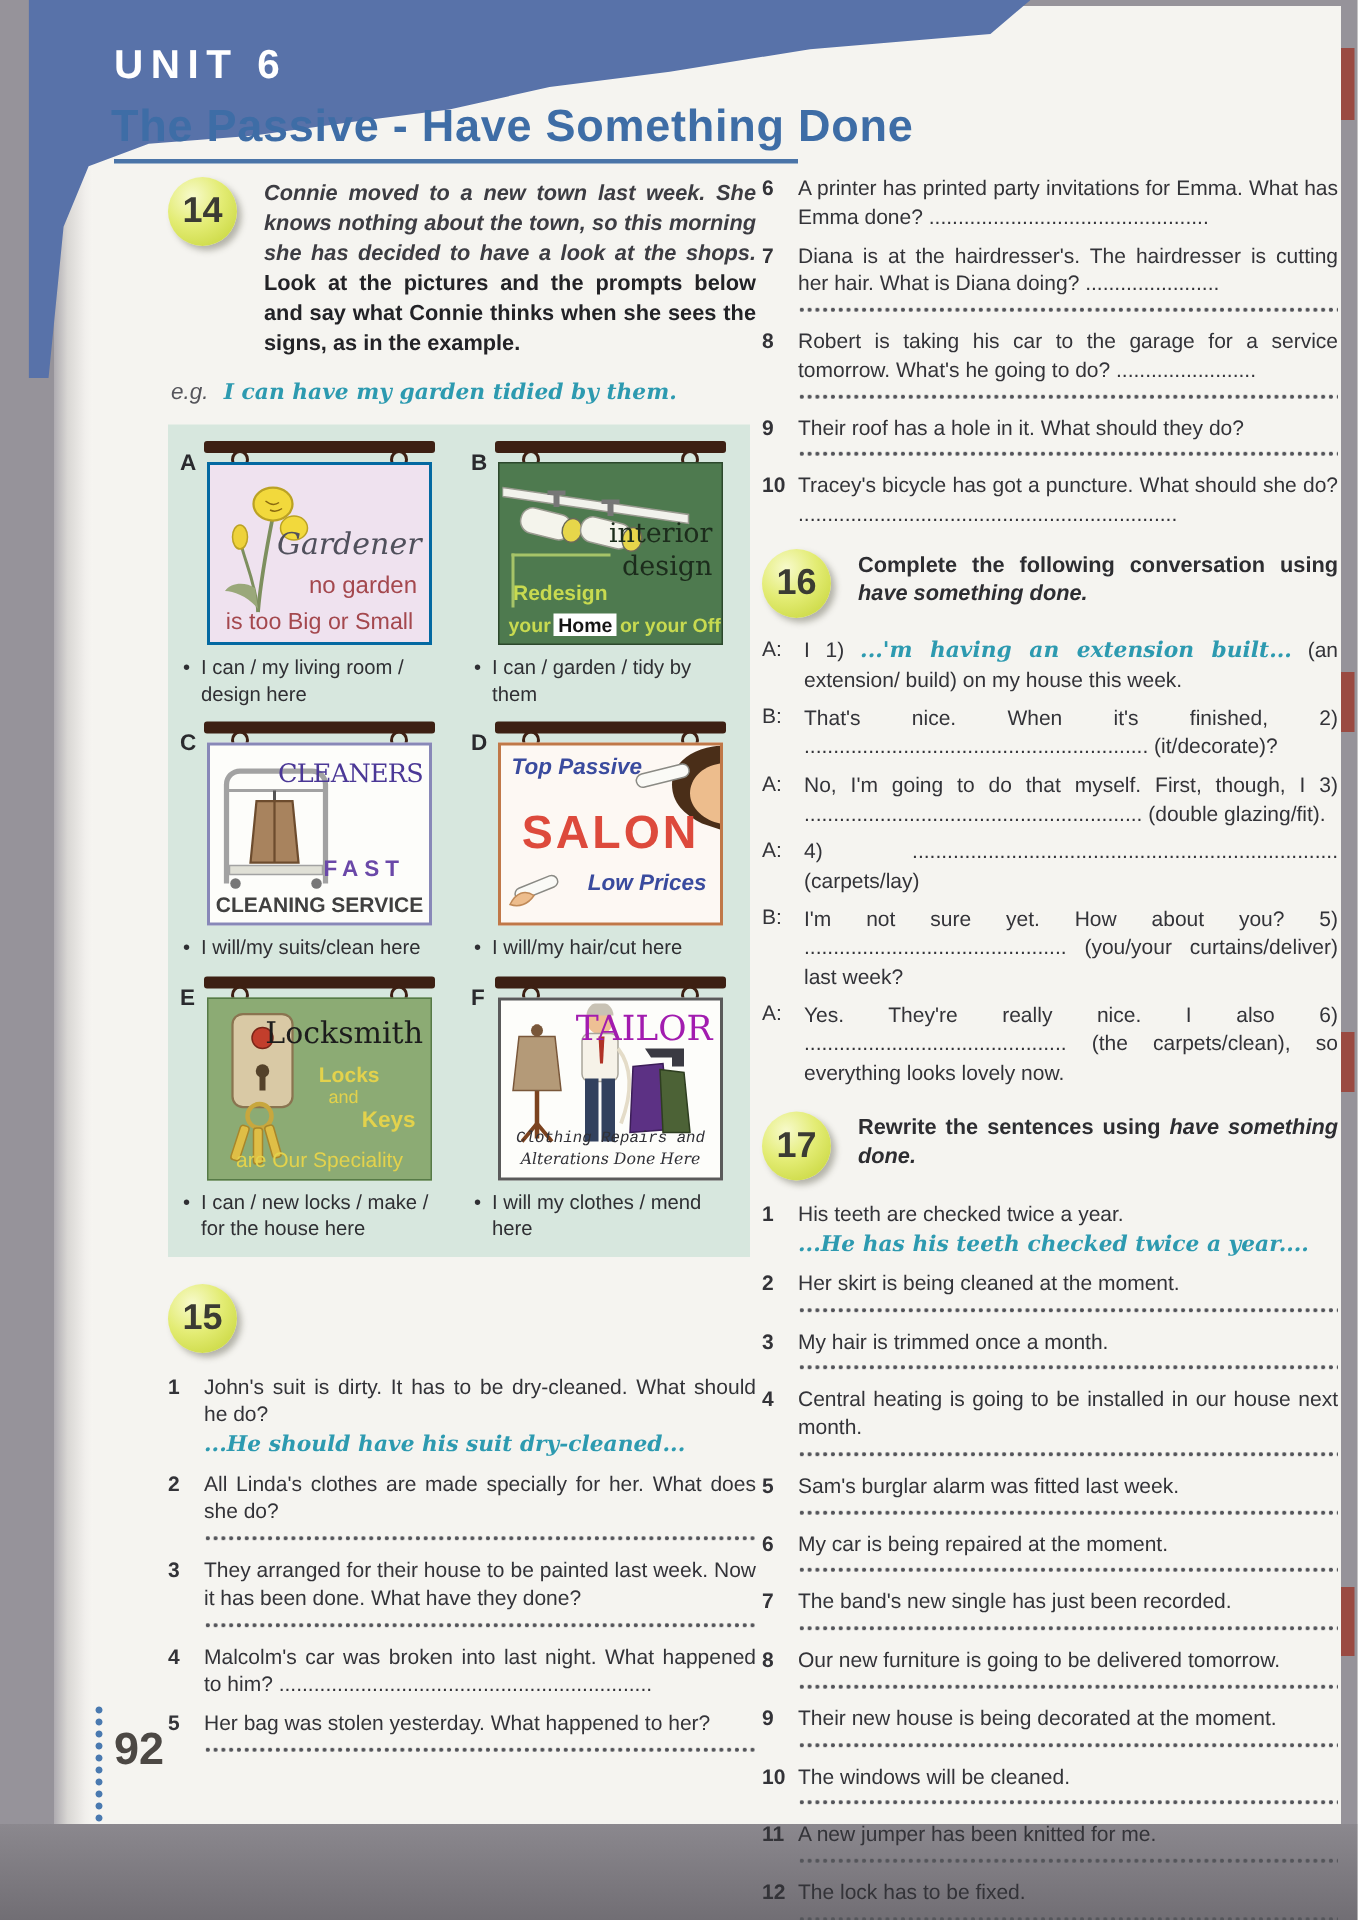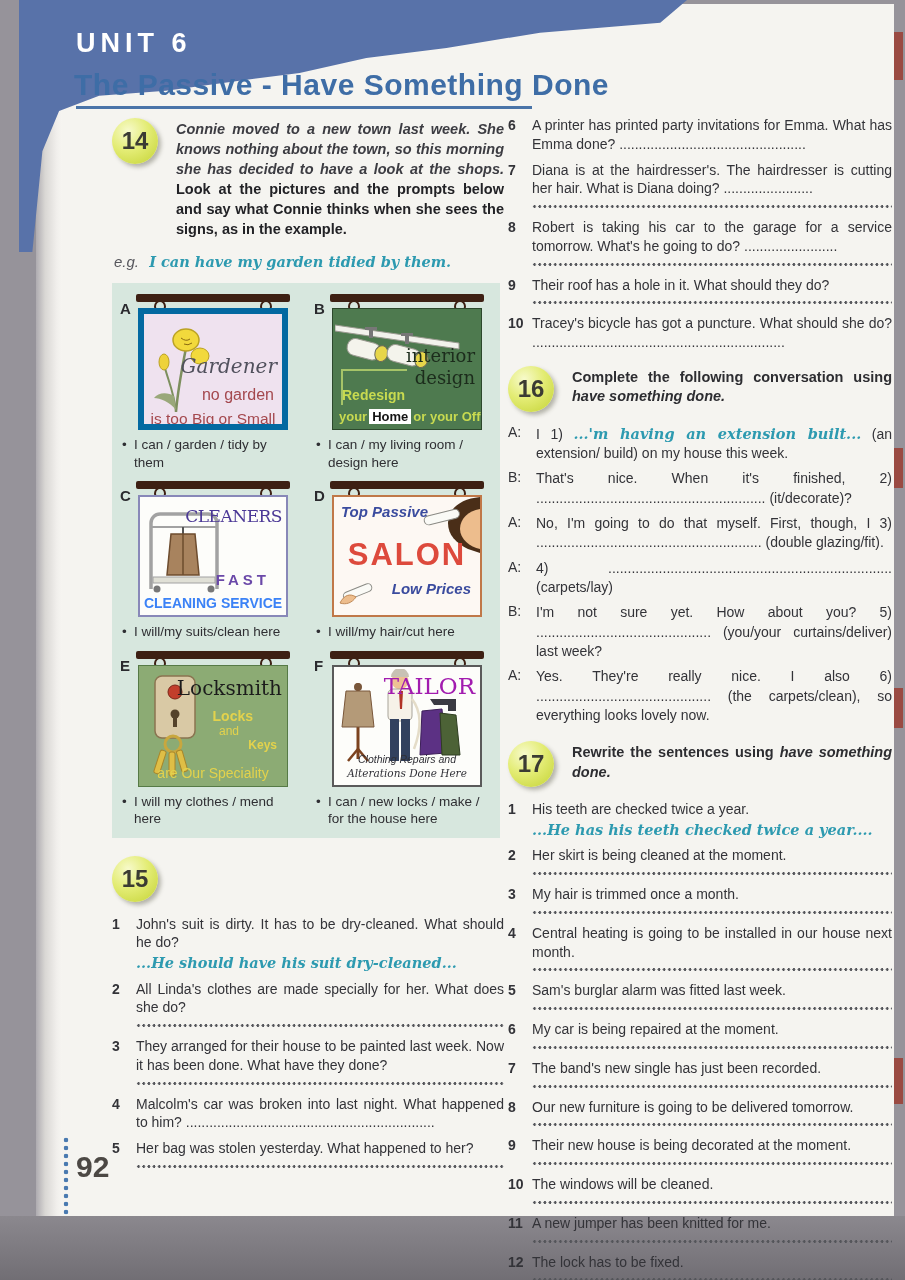--- a/index.html
+++ b/index.html
@@ -68,53 +68,53 @@
   .sign-row{display:flex;gap:16px;margin-top:2px;}
   .sign-cell{position:relative;width:178px;padding-left:12px;box-sizing:border-box;}
   .sign-letter{position:absolute;left:-2px;top:6px;font-weight:bold;font-size:15px;color:#2a2a2e;}
   .signboard{width:156px;}
   .bar{height:8px;background:#3d2013;border-radius:2px;position:relative;margin-left:2px;}
   .bar::before,.bar::after{content:"";position:absolute;top:6px;width:8px;height:9px;border:2.5px solid #3d2013;border-radius:50%;background:transparent;}
   .bar::before{left:18px;}
   .bar::after{right:18px;}
   .face{position:relative;width:150px;height:122px;margin-left:4px;margin-top:6px;box-sizing:border-box;overflow:hidden;}
   
-  .face-a{background:#efe2ef;border:6px solid #0369a1;}
+  .face-a{background:#efe2ef;border:2px solid #0369a1;}
   .a-title{position:absolute;right:5px;top:40px;font-family:"DejaVu Serif",serif;font-style:italic;font-size:20px;color:#50505c;}
   .a-l1{position:absolute;right:8px;top:72px;font-size:16px;color:#a4484e;}
   .a-l2{position:absolute;left:0;right:0;top:96px;text-align:center;font-size:15.5px;color:#a4484e;}
   
   .face-b{background:#4e7a4f;border:1px solid #2c482c;}
   .b-w1{position:absolute;right:6px;top:36px;font-family:"DejaVu Serif",serif;font-size:18px;color:#1c2c1c;}
   .b-w2{position:absolute;right:6px;top:58px;font-family:"DejaVu Serif",serif;font-size:18px;color:#1c2c1c;}
   .b-corner{position:absolute;left:8px;top:60px;width:64px;height:34px;border-left:2px solid #a6c468;border-top:2px solid #a6c468;}
   .b-redesign{position:absolute;left:9px;top:78px;font-weight:bold;font-size:14px;color:#c8da50;}
   .b-bottom{position:absolute;left:6px;bottom:5px;font-weight:bold;font-size:13px;color:#c8da50;white-space:nowrap;}
   .home-chip{background:#ffffff;color:#141414;padding:0 3px;margin:0 2px;}
   
   .face-c{background:#fdfdfa;border:2px solid #8888b8;text-decoration:underline;}
   .c-title{position:absolute;right:4px;top:9px;font-family:"DejaVu Serif",serif;font-size:17px;color:#4b3896;letter-spacing:-0.5px;}
   .c-fast{position:absolute;right:16px;top:74px;font-weight:bold;font-size:15px;letter-spacing:4px;color:#6a48a8;}
-  .c-serv{position:absolute;left:0;right:0;bottom:4px;text-align:center;font-weight:bold;font-size:14px;color:#3b82f6;}
+  .c-serv{position:absolute;left:0;right:0;bottom:4px;text-align:center;font-weight:bold;font-size:14px;color:#404040;}
   
   .face-d{background:#fdf8f3;border:2px solid #c07848;}
   .d-top{position:absolute;left:7px;top:6px;font-style:italic;font-weight:bold;font-size:15px;color:#3a4b9e;}
   .d-salon{position:absolute;left:0;right:0;top:40px;text-align:center;font-weight:bold;font-size:31px;letter-spacing:2px;color:#dd4a3c;}
   .d-low{position:absolute;right:9px;bottom:18px;font-style:italic;font-weight:bold;font-size:15px;color:#3a4b9e;}
   
   .face-e{background:#8cab74;border:1px solid #567a46;}
   .e-title{position:absolute;right:5px;top:10px;font-family:"DejaVu Serif",serif;font-size:20px;color:#1c1c1c;}
   .e-w1{position:absolute;right:34px;top:42px;font-weight:bold;font-size:14px;color:#e3d24c;}
   .e-w2{position:absolute;right:48px;top:58px;font-size:12px;color:#e3d24c;}
-  .e-w3{position:absolute;right:10px;top:72px;font-weight:bold;font-size:12px;color:#e3d24c;}
+  .e-w3{position:absolute;right:10px;top:72px;font-weight:bold;font-size:15px;color:#e3d24c;}
   .e-w4{position:absolute;left:0;right:0;bottom:5px;text-align:center;font-size:14px;color:#e3d24c;}
   
   .face-f{background:#fdfdfa;border:2px solid #5a5a5a;}
   .f-title{position:absolute;right:5px;top:6px;font-family:"DejaVu Serif",serif;font-size:23px;color:#a21caf;}
-  .f-s1{position:absolute;left:0;right:0;bottom:20px;text-align:center;font-family:Liberation Sans, sans-serif;font-style:italic;font-size:10.5px;color:#303036;}
+  .f-s1{position:absolute;left:0;right:0;bottom:20px;text-align:center;font-family:Liberation Mono, monospace;font-style:italic;font-size:10.5px;color:#303036;}
   .f-s2{position:absolute;left:0;right:0;bottom:6px;text-align:center;font-family:"DejaVu Serif",serif;font-style:italic;font-size:10.5px;color:#303036;}
   
   .cap-row{display:flex;gap:16px;margin:6px 0 10px 0;}
   .cap{width:178px;padding-left:12px;box-sizing:border-box;font-size:13.5px;color:#2f2f33;line-height:1.3;position:relative;}
   .cap::before{content:"•";position:absolute;left:0;top:0;}
   
   .qlist{margin-top:13px;}
   .qitem{display:flex;margin-bottom:7px;}
   .qnum{flex:0 0 24px;font-weight:bold;font-size:14px;padding-top:1px;}
   .qbody{flex:1;font-size:14px;line-height:1.34;text-align:justify;}
@@ -207,22 +207,22 @@
             <div class="b-w1">interior</div>
             <div class="b-w2">design</div>
             <div class="b-corner"></div>
             <div class="b-redesign">Redesign</div>
             <div class="b-bottom"><span>your</span><span class="home-chip">Home</span><span>or your Office</span></div>
           </div>
         </div>
       </div>
     </div>
     <div class="cap-row">
+      <div class="cap">I can / my living room / design here</div>
       <div class="cap">I can / garden / tidy by them</div>
-      <div class="cap">I can / my living room / design here</div>
     </div>
 
     <div class="sign-row">
       <div class="sign-cell">
         <div class="sign-letter">C</div>
         <div class="signboard">
           <div class="bar"></div>
           <div class="face face-c">
             <svg viewBox="0 0 86 88" width="86" height="88" style="position:absolute;left:3px;top:10px;">
               <path d="M8 82 V16 a9 9 0 0 1 9 -9 h48 a9 9 0 0 1 9 9 V82" fill="none" stroke="#a2a2a2" stroke-width="3.5"></path>
@@ -318,22 +318,22 @@
               <path d="M92 30 h26 v12 h-8 v-6 h-14 z" fill="#3a3a42"></path>
             </svg>
             <div class="f-title">TAILOR</div>
             <div class="f-s1">Clothing Repairs and</div>
             <div class="f-s2">Alterations Done Here</div>
           </div>
         </div>
       </div>
     </div>
     <div class="cap-row" style="margin-bottom:2px;">
+      <div class="cap">I can / new locks / make / for the house here</div>
       <div class="cap">I will my clothes / mend here</div>
-      <div class="cap">I can / new locks / make / for the house here</div>
     </div>
   </div>
 
   <div class="exrow" style="margin-top:18px;">
     <div class="badge">15</div>
   </div>
 
   <div class="qlist">
     <div class="qitem">
       <div class="qnum">1</div>

